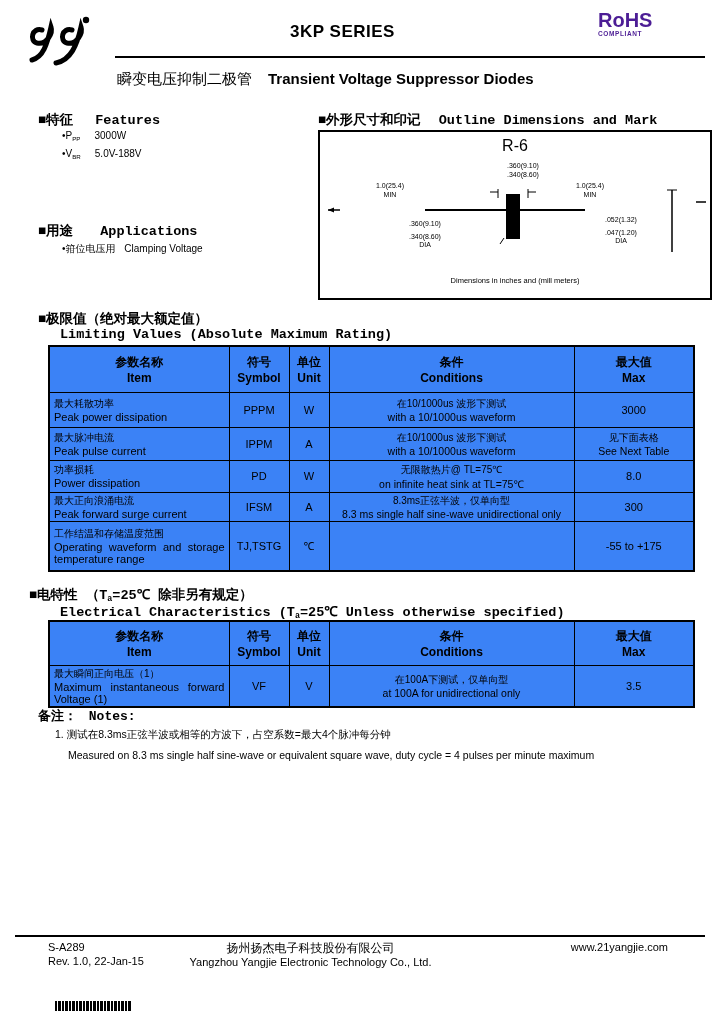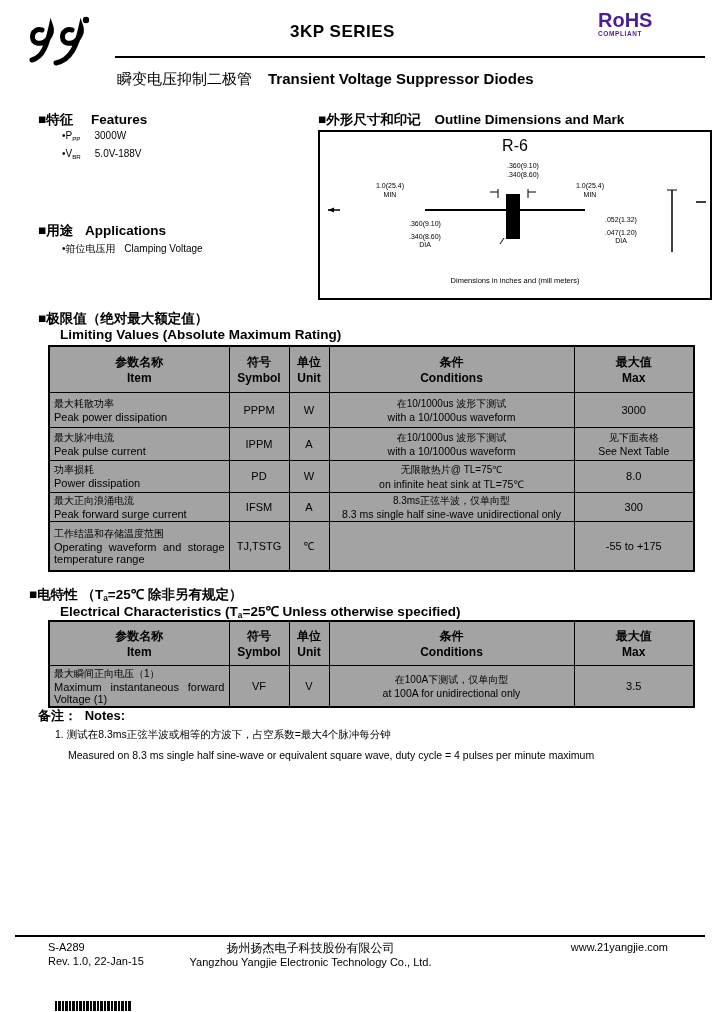--- a/index.html
+++ b/index.html
@@ -14,33 +14,33 @@
   .page-title { left:0; top:22px; width:685px; text-align:center; font-size:17px; font-weight:bold; letter-spacing:0.5px; }
   .rohs-box { left:598px; top:10px; text-align:left; color:#4c1d95; }
   .rohs-main { font-size:20px; font-weight:bold; line-height:20px; }
   .rohs-sub  { font-size:6.5px; font-weight:bold; letter-spacing:0.6px; }
   .header-rule { left:115px; top:56px; width:590px; height:2px; background:#000; }
   .subtitle-row { left:117px; top:70px; display:flex; gap:16px; align-items:baseline; }
   .subtitle-cn { font-size:15px; }
   .subtitle-en { font-size:15px; font-weight:bold; }
 
   
-  .sec-head { font-size:13.5px; font-weight:bold; }
+  .sec-head { font-size:13.5px; font-weight:bold;font-family:Liberation Mono, monospace; }
   .bullet-line { font-size:10px; }
   .sub { font-size:62%; vertical-align:-0.25em; }
   .val-gap { margin-left:14px; }
 
   
   .outline-box { left:318px; top:130px; width:394px; height:170px; border:2px solid #000; }
   .outline-box .pkg { position:absolute; left:0; top:5px; width:100%; text-align:center; font-size:16px; }
   .dim { position:absolute; font-size:7px; line-height:8.5px; text-align:center; }
   .outline-caption { position:absolute; left:0; top:144px; width:100%; text-align:center; font-size:7.5px; }
 
   
-  table.spec { border-collapse:collapse; border:2px solid #000; table-layout:fixed; background:#a3a3a3; }
+  table.spec { border-collapse:collapse; border:2px solid #000; table-layout:fixed; background:#3b82f6; }
   table.spec td { border:1px solid #000; padding:1px 4px; vertical-align:middle; overflow:hidden; }
   td.hd { text-align:center; font-weight:bold; }
   .hcn { font-size:12px; }
   .hen { font-size:12px; }
   td.item { text-align:left; }
   .icn { font-size:10px; }
   .ien { font-size:11px; }
   td.cell-c { text-align:center; font-size:11px; }
   .ccn { font-size:10px; }
   .cen { font-size:10.5px; }
@@ -142,21 +142,21 @@
   <div class="dim" style="left:268px; top:84px; width:66px;">
     <div>.052(1.32)</div>
     <div style="margin-top:4px;">.047(1.20)</div>
     <div>DIA</div>
   </div>
   <div class="outline-caption">Dimensions in inches and (mill meters)</div>
 </div>
 
 <div class="abs sec-head" style="left:38px; top:222px;">
   <span>■用途</span>
-  <span style="margin-left:8px;">Applications</span>
+  <span style="margin-left:19px;">Applications</span>
 </div>
 <div class="abs bullet-line" style="left:62px; top:242px;">
   <span>•</span><span>箝位电压用</span>
   <span style="margin-left:6px;">Clamping Voltage</span>
 </div>
 
 <div class="abs sec-head" style="left:38px; top:310px;">■极限值（绝对最大额定值）</div>
 <div class="abs sec-head" style="left:60px; top:327px;text-align:center;">Limiting Values (Absolute Maximum Rating)</div>
 
 <table class="spec abs" style="left:48px; top:345px; width:645px;">

